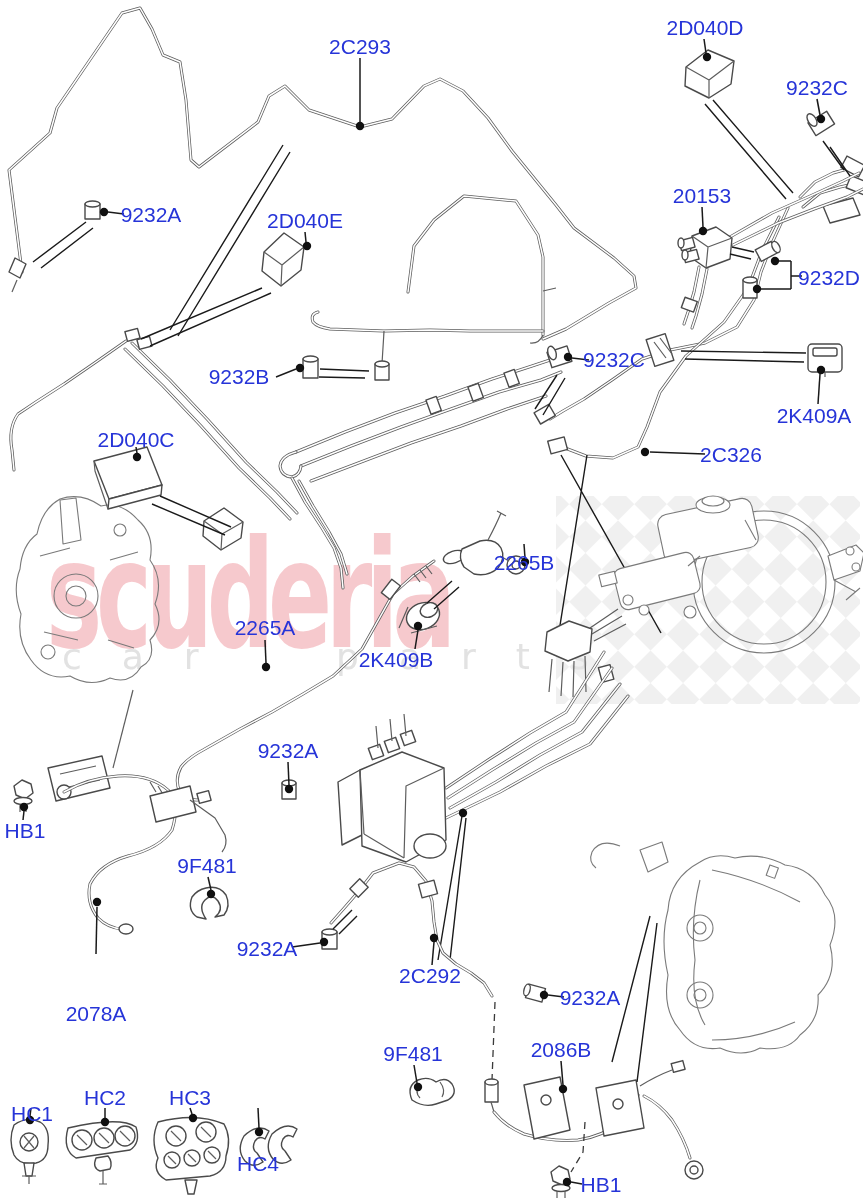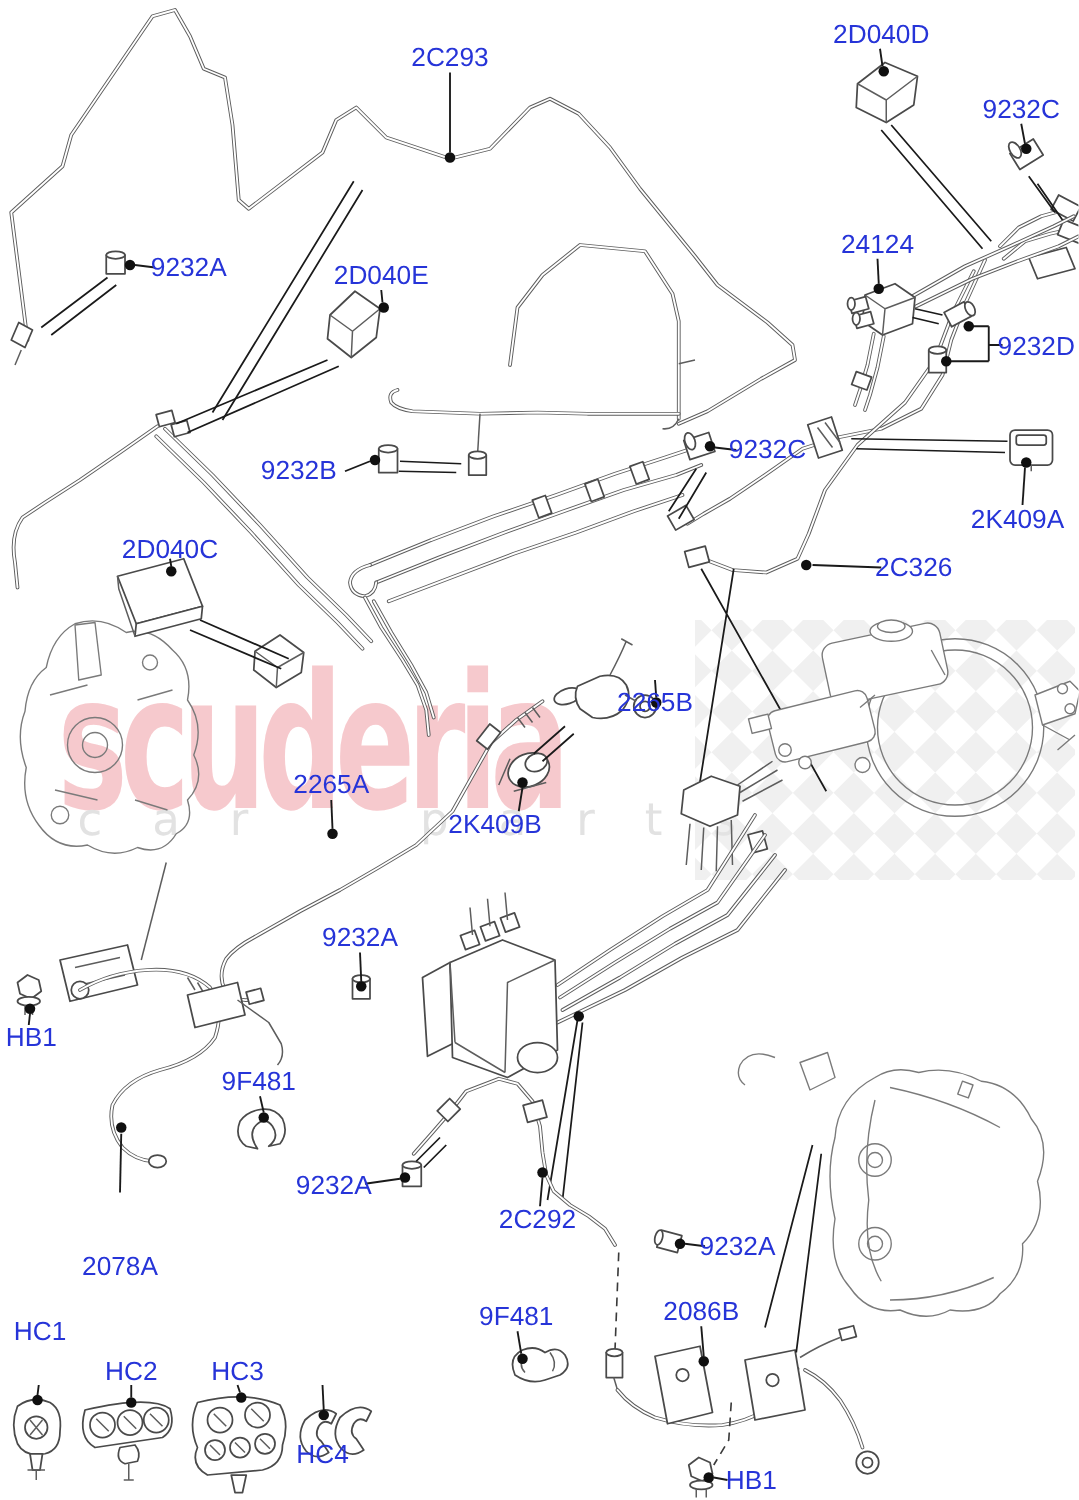--- a/index.html
+++ b/index.html
@@ -428,21 +428,21 @@
       <path class="leader" d="M190,1108 L192,1114"></path>
         <circle class="dot" cx="193" cy="1118" r="4.2"></circle>
       <path class="leader" d="M258,1108 L259,1128"></path>
         <circle class="dot" cx="259" cy="1132" r="4.2"></circle>
     </g>
   </svg>
 
   <div class="plabel" style="left:360px;top:47px">2C293</div>
   <div class="plabel" style="left:705px;top:28px">2D040D</div>
   <div class="plabel" style="left:817px;top:88px">9232C</div>
-  <div class="plabel" style="left:702px;top:196px">24124</div>
+  <div class="plabel" style="left:702px;top:196px">20153</div>
   <div class="plabel" style="left:829px;top:278px">9232D</div>
   <div class="plabel" style="left:614px;top:360px">9232C</div>
   <div class="plabel" style="left:814px;top:416px">2K409A</div>
   <div class="plabel" style="left:731px;top:455px">2C326</div>
   <div class="plabel" style="left:151px;top:215px">9232A</div>
   <div class="plabel" style="left:305px;top:221px">2D040E</div>
   <div class="plabel" style="left:239px;top:377px">9232B</div>
   <div class="plabel" style="left:136px;top:440px">2D040C</div>
   <div class="plabel" style="left:524px;top:563px">2265B</div>
   <div class="plabel" style="left:265px;top:628px">2265A</div>
@@ -450,17 +450,17 @@
   <div class="plabel" style="left:288px;top:751px">9232A</div>
   <div class="plabel" style="left:25px;top:831px">HB1</div>
   <div class="plabel" style="left:207px;top:866px">9F481</div>
   <div class="plabel" style="left:96px;top:1014px">2078A</div>
   <div class="plabel" style="left:267px;top:949px">9232A</div>
   <div class="plabel" style="left:430px;top:976px">2C292</div>
   <div class="plabel" style="left:590px;top:998px">9232A</div>
   <div class="plabel" style="left:413px;top:1054px">9F481</div>
   <div class="plabel" style="left:561px;top:1050px">2086B</div>
   <div class="plabel" style="left:601px;top:1185px">HB1</div>
-  <div class="plabel" style="left:32px;top:1066px">HC1</div>
+  <div class="plabel" style="left:32px;top:1114px">HC1</div>
   <div class="plabel" style="left:105px;top:1098px">HC2</div>
   <div class="plabel" style="left:190px;top:1098px">HC3</div>
   <div class="plabel" style="left:258px;top:1164px">HC4</div>
 </div>
 
 </body></html>

